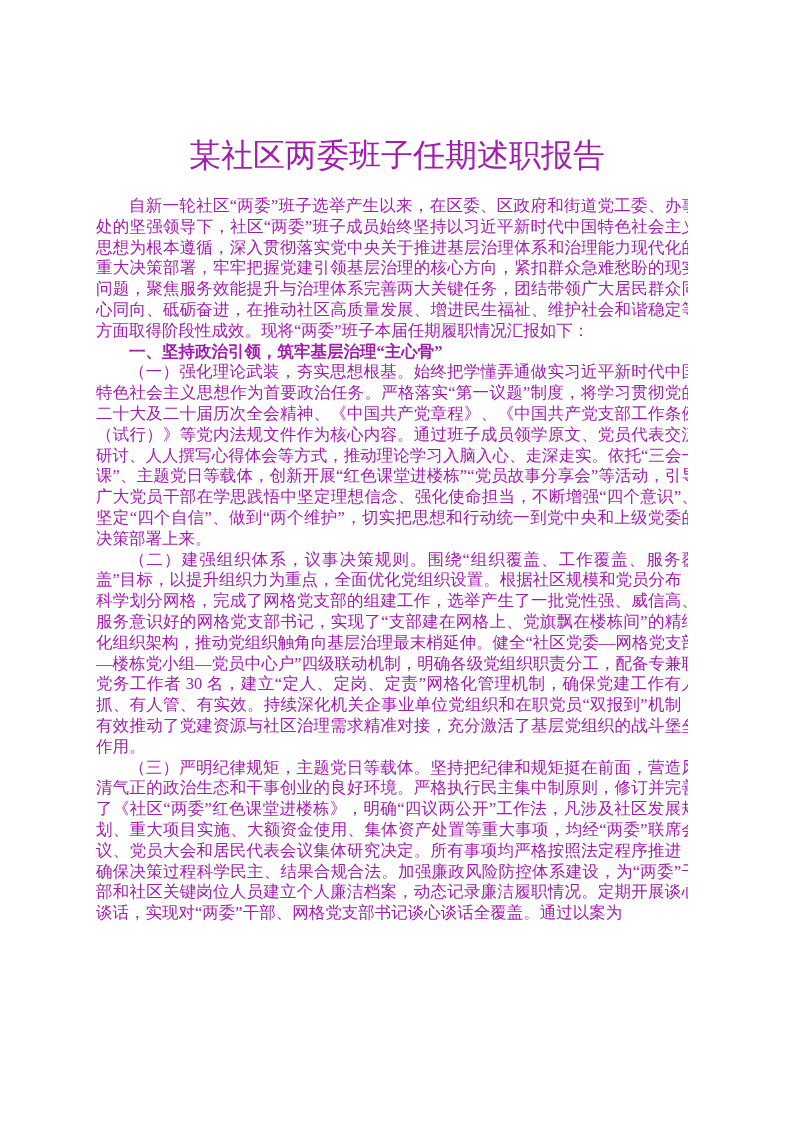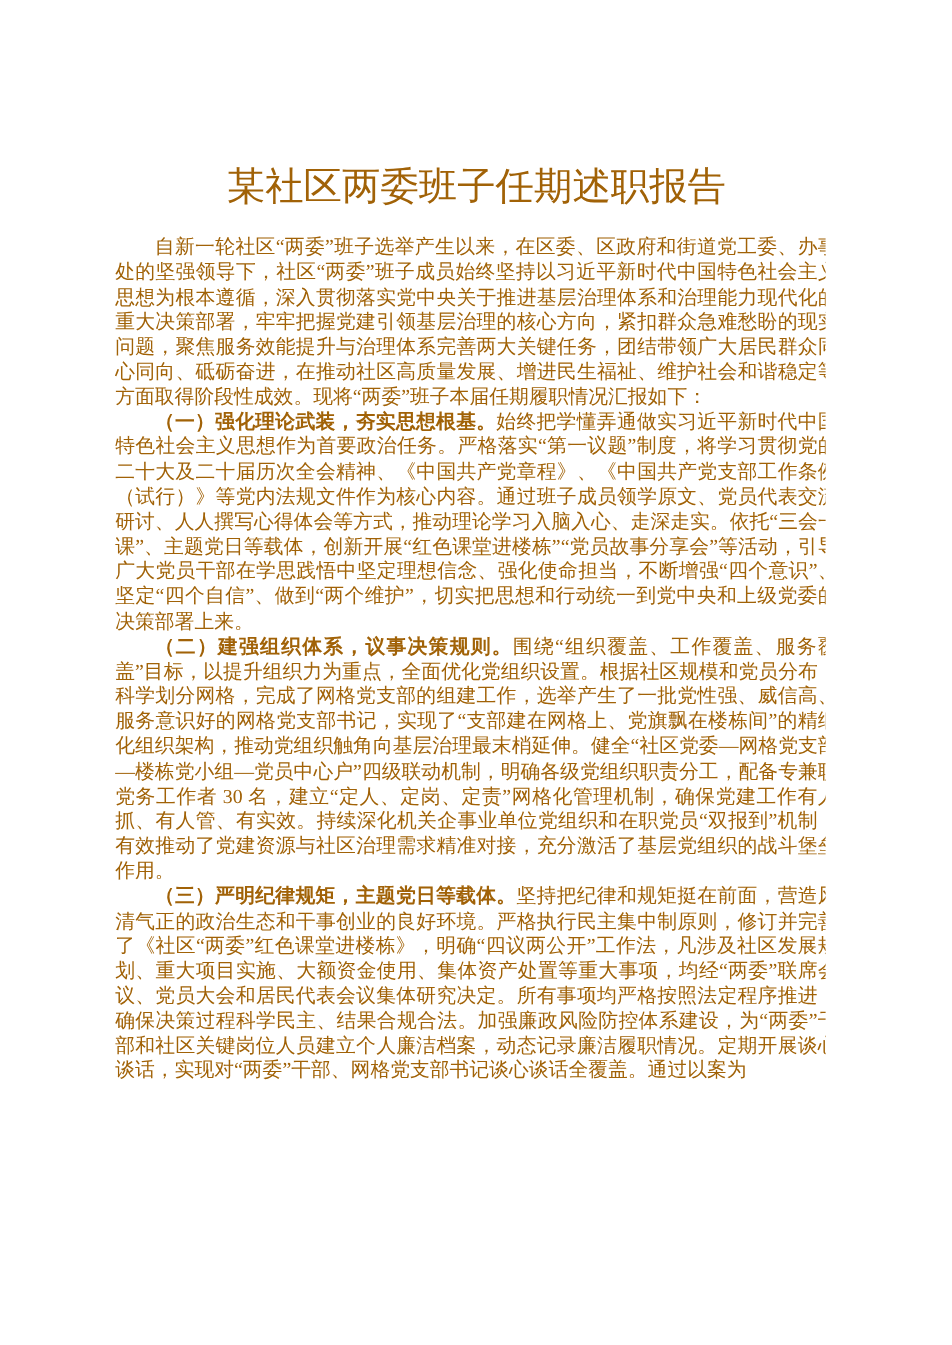--- a/index.html
+++ b/index.html
@@ -7,21 +7,21 @@
     padding: 0;
     background: #ffffff;
   }
   .page {
     position: relative;
     width: 688px;
     height: 1121px;
     background: #ffffff;
     overflow: hidden;
     font-family: "Liberation Serif", "DejaVu Serif", serif;
-    color: #a16207;
+    color: #a21caf;
   }
   .content {
     width: 602px;
     margin-left: 96px;
   }
   .doc-title {
     margin: 0;
     padding-top: 135px;
     font-size: 32px;
     font-weight: normal;
@@ -41,33 +41,34 @@
     text-indent: 2em;
   }
   .section-heading {
     margin: 0;
     font-size: 16.5px;
     line-height: 20.8px;
     font-weight: bold;
     text-indent: 2em;
   }
   .lead {
-    font-weight: bold;
+    font-weight: normal;
   }
 </style>
 </head>
 <body>
 
 <div class="page">
   <div class="content">
     <h1 class="doc-title">某社区两委班子任期述职报告</h1>
 
     <div class="doc-body">
       <p class="para">自新一轮社区“两委”班子选举产生以来，在区委、区政府和街道党工委、办事处的坚强领导下，社区“两委”班子成员始终坚持以习近平新时代中国特色社会主义思想为根本遵循，深入贯彻落实党中央关于推进基层治理体系和治理能力现代化的重大决策部署，牢牢把握党建引领基层治理的核心方向，紧扣群众急难愁盼的现实问题，聚焦服务效能提升与治理体系完善两大关键任务，团结带领广大居民群众同心同向、砥砺奋进，在推动社区高质量发展、增进民生福祉、维护社会和谐稳定等方面取得阶段性成效。现将“两委”班子本届任期履职情况汇报如下：</p>
 
+      <h2 class="section-heading">一、坚持政治引领，筑牢基层治理“主心骨”</h2>
 
 
       <p class="para"><span class="lead">（一）强化理论武装，夯实思想根基。</span><span>始终把学懂弄通做实习近平新时代中国特色社会主义思想作为首要政治任务。严格落实“第一议题”制度，将学习贯彻党的二十大及二十届历次全会精神、《中国共产党章程》、《中国共产党支部工作条例（试行）》等党内法规文件作为核心内容。通过班子成员领学原文、党员代表交流研讨、人人撰写心得体会等方式，推动理论学习入脑入心、走深走实。依托“三会一课”、主题党日等载体，创新开展“红色课堂进楼栋”“党员故事分享会”等活动，引导广大党员干部在学思践悟中坚定理想信念、强化使命担当，不断增强“四个意识”、坚定“四个自信”、做到“两个维护”，切实把思想和行动统一到党中央和上级党委的决策部署上来。</span></p>
 
       <p class="para"><span class="lead">（二）建强组织体系，议事决策规则。</span><span>围绕“组织覆盖、工作覆盖、服务覆盖”目标，以提升组织力为重点，全面优化党组织设置。根据社区规模和党员分布，科学划分网格，完成了网格党支部的组建工作，选举产生了一批党性强、威信高、服务意识好的网格党支部书记，实现了“支部建在网格上、党旗飘在楼栋间”的精细化组织架构，推动党组织触角向基层治理最末梢延伸。健全“社区党委—网格党支部—楼栋党小组—党员中心户”四级联动机制，明确各级党组织职责分工，配备专兼职党务工作者 30 名，建立“定人、定岗、定责”网格化管理机制，确保党建工作有人抓、有人管、有实效。持续深化机关企事业单位党组织和在职党员“双报到”机制，有效推动了党建资源与社区治理需求精准对接，充分激活了基层党组织的战斗堡垒作用。</span></p>
 
       <p class="para"><span class="lead">（三）严明纪律规矩，主题党日等载体。</span><span>坚持把纪律和规矩挺在前面，营造风清气正的政治生态和干事创业的良好环境。严格执行民主集中制原则，修订并完善了《社区“两委”红色课堂进楼栋》，明确“四议两公开”工作法，凡涉及社区发展规划、重大项目实施、大额资金使用、集体资产处置等重大事项，均经“两委”联席会议、党员大会和居民代表会议集体研究决定。所有事项均严格按照法定程序推进，确保决策过程科学民主、结果合规合法。加强廉政风险防控体系建设，为“两委”干部和社区关键岗位人员建立个人廉洁档案，动态记录廉洁履职情况。定期开展谈心谈话，实现对“两委”干部、网格党支部书记谈心谈话全覆盖。通过以案为</span></p>
     </div>
   </div>
 </div>

